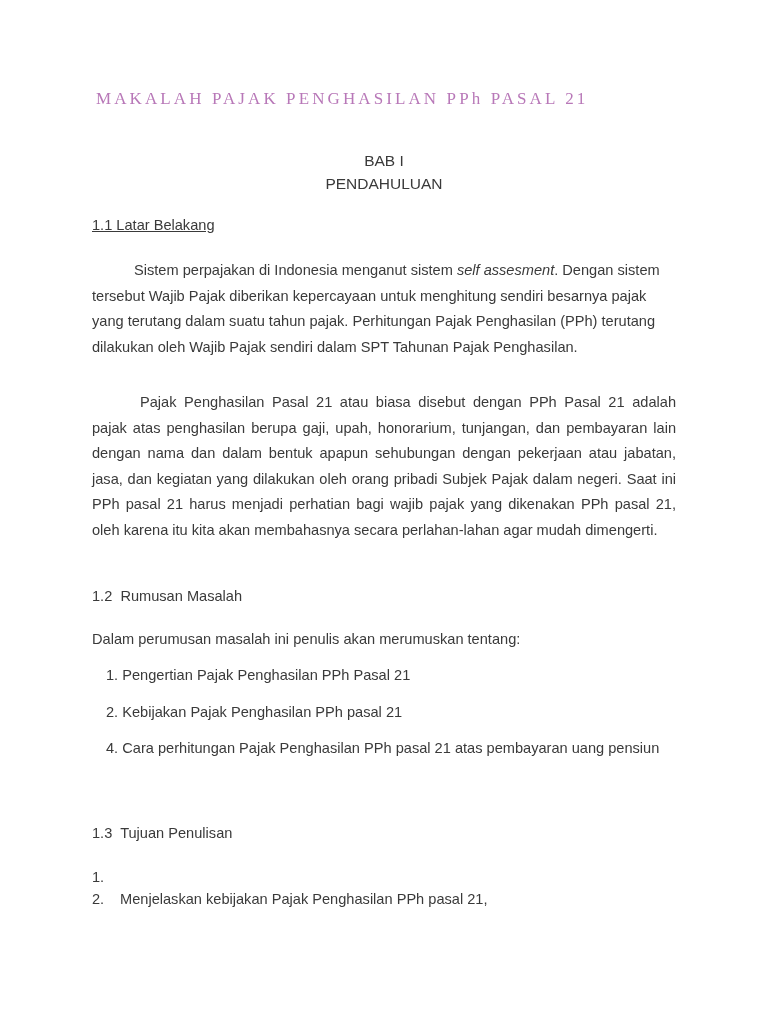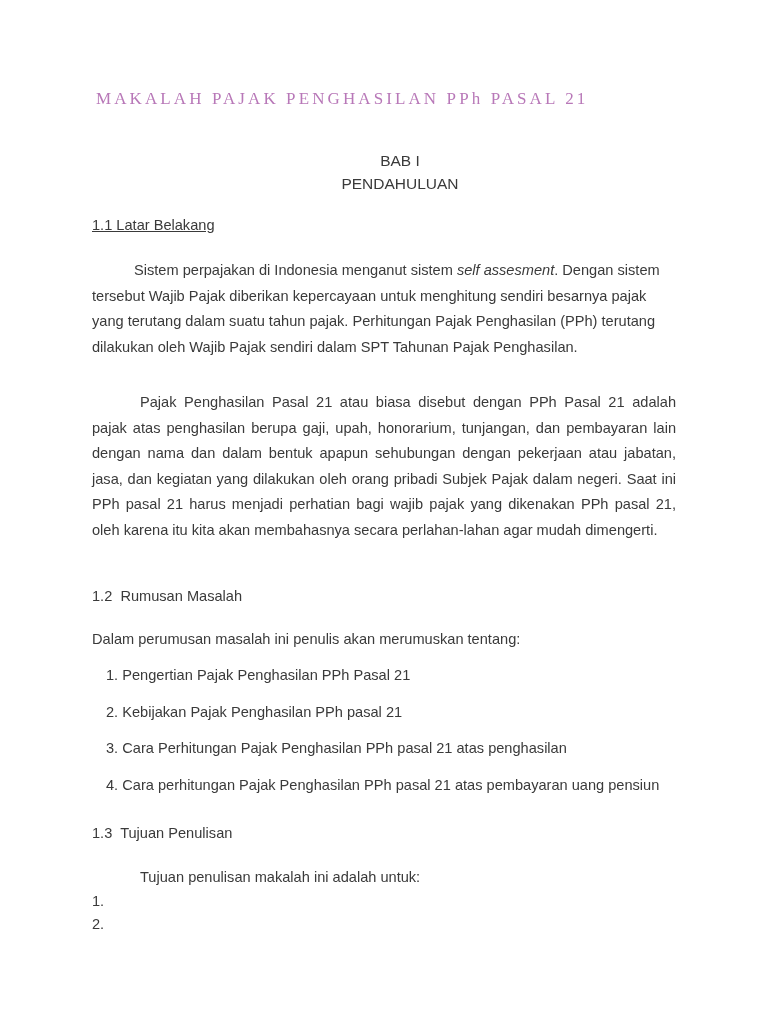--- a/index.html
+++ b/index.html
@@ -43,21 +43,21 @@
     position: absolute;
     left: 4px;
     top: 89px;
     line-height: 1.2;
     font-weight: normal;
   }
 
   
   .chapter-head {
     position: absolute;
-    left: 16px;
+    left: 0;
     top: 150px;
     width: 584px;
     text-align: center;
     font-size: 15.5px;
     line-height: 1.48;
     color: #3a3a3a;
   }
   .chapter-head div { margin: 0; }
 
   
@@ -162,33 +162,32 @@
 
     <p class="para just" id="para-pph"><span class="indent-sm"></span><span>Pajak Penghasilan Pasal 21 atau biasa disebut dengan PPh Pasal 21 adalah pajak atas penghasilan berupa gaji, upah, honorarium, tunjangan, dan pembayaran lain dengan nama dan dalam bentuk apapun sehubungan dengan pekerjaan atau jabatan, jasa, dan kegiatan yang dilakukan oleh orang pribadi Subjek Pajak dalam negeri. Saat ini PPh pasal 21 harus menjadi perhatian bagi wajib pajak yang dikenakan PPh pasal 21, oleh karena itu kita akan membahasnya secara perlahan-lahan agar mudah dimengerti.</span></p>
 
     <div class="sec-head" id="sec-1-2">1.2  Rumusan Masalah</div>
 
     <div class="block-rumusan">
       <p class="lead-line">Dalam perumusan masalah ini penulis akan merumuskan tentang:</p>
       <ol class="num-list">
         <li><span class="n">1. </span><span>Pengertian Pajak Penghasilan PPh Pasal 21</span></li>
         <li><span class="n">2. </span><span>Kebijakan Pajak Penghasilan PPh pasal 21</span></li>
-        <li><span class="n">3. </span><span>Cara Perhitungan Pajak Penghasilan PPh pasal 21 atas penghasilan</span></li>
         <li><span class="n">4. </span><span>Cara perhitungan Pajak Penghasilan PPh pasal 21 atas pembayaran uang pensiun</span></li>
       </ol>
     </div>
 
     <div class="sec-head" id="sec-1-3">1.3  Tujuan Penulisan</div>
 
     <div class="block-tujuan">
-      <p class="tujuan-lead"><span class="indent-sm"></span><span>Tujuan penulisan makalah ini adalah untuk:</span></p>
       <ol class="tujuan-list">
         <li>
             <span class="n">1.</span>
           </li>
         <li>
             <span class="n">2.</span>
+            <span>Menjelaskan kebijakan Pajak Penghasilan PPh pasal 21,</span>
           </li>
       </ol>
     </div>
 
   </div>
 </div>
 
 </body></html>

